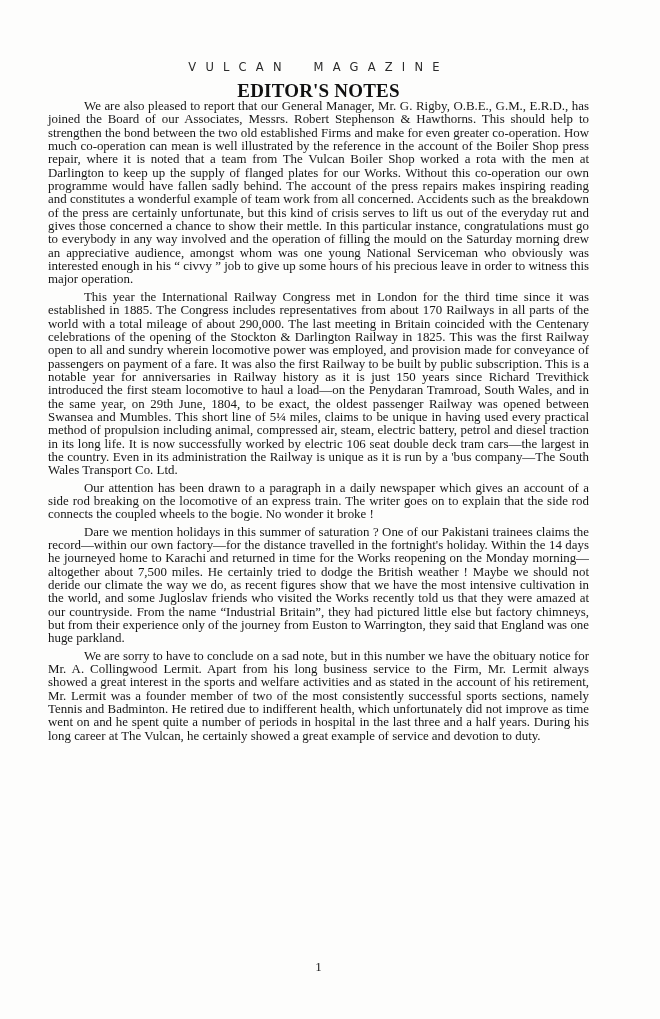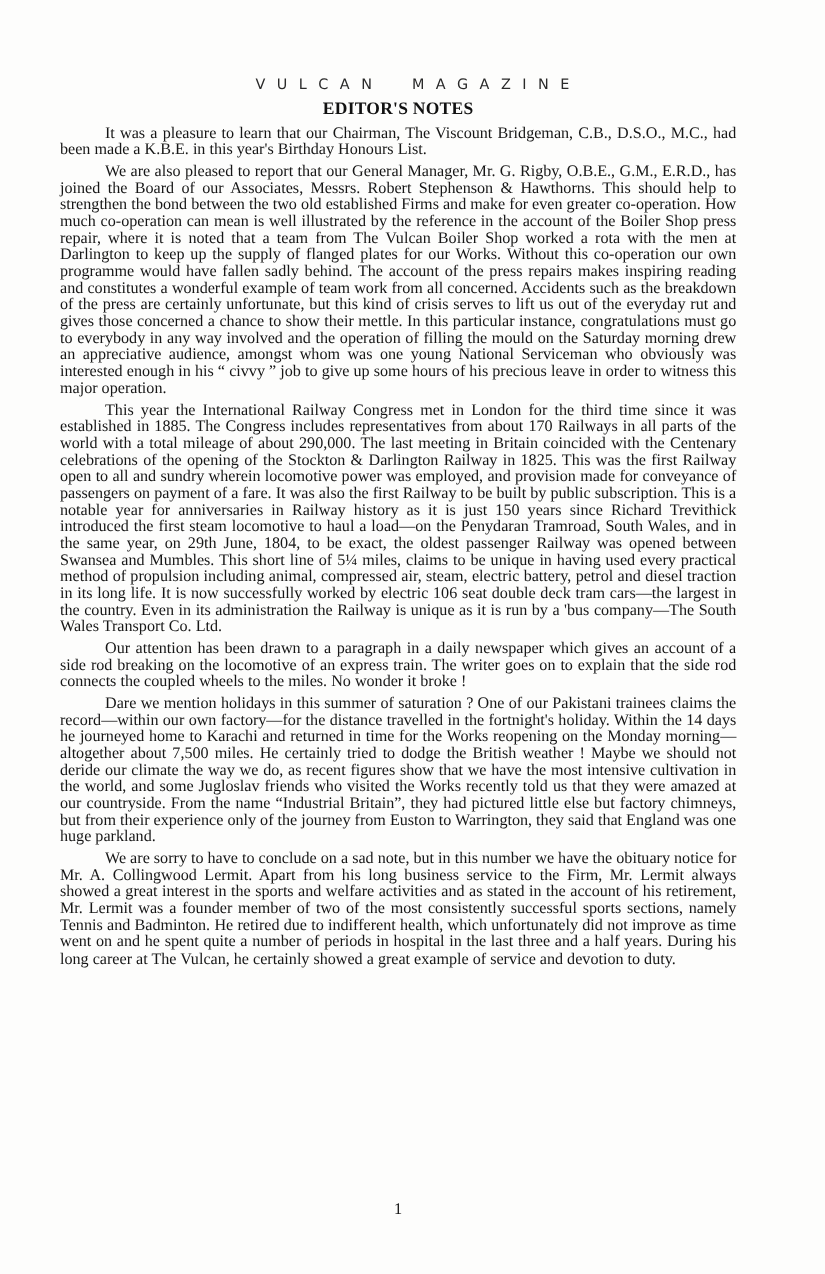--- a/index.html
+++ b/index.html
@@ -16,38 +16,38 @@
     }
     .page {
       position: absolute;
       left: 48px;
       top: 0;
       width: 541px;
     }
     .running-head {
       position: absolute;
       top: 60px;
-      left: 16px;
+      left: 0;
       width: 541px;
       text-align: center;
       font-family: "DejaVu Sans", sans-serif;
       font-size: 11.5px;
       letter-spacing: 9.2px;
       color: #2a2a2a;
       word-spacing: 10px;
     }
     .title {
       position: absolute;
       top: 80px;
       left: 0;
       width: 541px;
       text-align: center;
       font-family: "Liberation Serif", serif;
       font-weight: bold;
-      font-size: 14px;
+      font-size: 19px;
       letter-spacing: 0.2px;
       color: #111;
       margin: 0;
     }
     .body-text {
       position: absolute;
       top: 100px;
       left: 0;
       width: 541px;
       font-family: "Liberation Serif", serif;
@@ -72,21 +72,20 @@
       color: #161616;
     }
   </style>
 </head>
 <body>
 
 <div class="page">
   <div class="running-head">VULCAN MAGAZINE</div>
   <h1 class="title">EDITOR'S NOTES</h1>
   <div class="body-text">
-    <p>It was a pleasure to learn that our Chairman, The Viscount Bridgeman, C.B., D.S.O., M.C., had been made a K.B.E. in this year's Birthday Honours List.</p>
     <p>We are also pleased to report that our General Manager, Mr. G. Rigby, O.B.E., G.M., E.R.D., has joined the Board of our Associates, Messrs. Robert Stephenson &amp; Hawthorns. This should help to strengthen the bond between the two old established Firms and make for even greater co-operation. How much co-operation can mean is well illustrated by the reference in the account of the Boiler Shop press repair, where it is noted that a team from The Vulcan Boiler Shop worked a rota with the men at Darlington to keep up the supply of flanged plates for our Works. Without this co-operation our own programme would have fallen sadly behind. The account of the press repairs makes inspiring reading and constitutes a wonderful example of team work from all concerned. Accidents such as the breakdown of the press are certainly unfortunate, but this kind of crisis serves to lift us out of the everyday rut and gives those concerned a chance to show their mettle. In this particular instance, congratulations must go to everybody in any way involved and the operation of filling the mould on the Saturday morning drew an appreciative audience, amongst whom was one young National Serviceman who obviously was interested enough in his “ civvy ” job to give up some hours of his precious leave in order to witness this major operation.</p>
     <p>This year the International Railway Congress met in London for the third time since it was established in 1885. The Congress includes representatives from about 170 Railways in all parts of the world with a total mileage of about 290,000. The last meeting in Britain coincided with the Centenary celebrations of the opening of the Stockton &amp; Darlington Railway in 1825. This was the first Railway open to all and sundry wherein locomotive power was employed, and provision made for conveyance of passengers on payment of a fare. It was also the first Railway to be built by public subscription. This is a notable year for anniversaries in Railway history as it is just 150 years since Richard Trevithick introduced the first steam locomotive to haul a load—on the Penydaran Tramroad, South Wales, and in the same year, on 29th June, 1804, to be exact, the oldest passenger Railway was opened between Swansea and Mumbles. This short line of 5¼ miles, claims to be unique in having used every practical method of propulsion including animal, compressed air, steam, electric battery, petrol and diesel traction in its long life. It is now successfully worked by electric 106 seat double deck tram cars—the largest in the country. Even in its administration the Railway is unique as it is run by a 'bus company—The South Wales Transport Co. Ltd.</p>
-    <p>Our attention has been drawn to a paragraph in a daily newspaper which gives an account of a side rod breaking on the locomotive of an express train. The writer goes on to explain that the side rod connects the coupled wheels to the miles. No wonder it broke !</p>
+    <p>Our attention has been drawn to a paragraph in a daily newspaper which gives an account of a side rod breaking on the locomotive of an express train. The writer goes on to explain that the side rod connects the coupled wheels to the bogie. No wonder it broke !</p>
     <p>Dare we mention holidays in this summer of saturation ? One of our Pakistani trainees claims the record—within our own factory—for the distance travelled in the fortnight's holiday. Within the 14 days he journeyed home to Karachi and returned in time for the Works reopening on the Monday morning—altogether about 7,500 miles. He certainly tried to dodge the British weather ! Maybe we should not deride our climate the way we do, as recent figures show that we have the most intensive cultivation in the world, and some Jugloslav friends who visited the Works recently told us that they were amazed at our countryside. From the name “Industrial Britain”, they had pictured little else but factory chimneys, but from their experience only of the journey from Euston to Warrington, they said that England was one huge parkland.</p>
     <p>We are sorry to have to conclude on a sad note, but in this number we have the obituary notice for Mr. A. Collingwood Lermit. Apart from his long business service to the Firm, Mr. Lermit always showed a great interest in the sports and welfare activities and as stated in the account of his retirement, Mr. Lermit was a founder member of two of the most consistently successful sports sections, namely Tennis and Badminton. He retired due to indifferent health, which unfortunately did not improve as time went on and he spent quite a number of periods in hospital in the last three and a half years. During his long career at The Vulcan, he certainly showed a great example of service and devotion to duty.</p>
   </div>
   <div class="folio">1</div>
 </div>
 
 </body></html>

